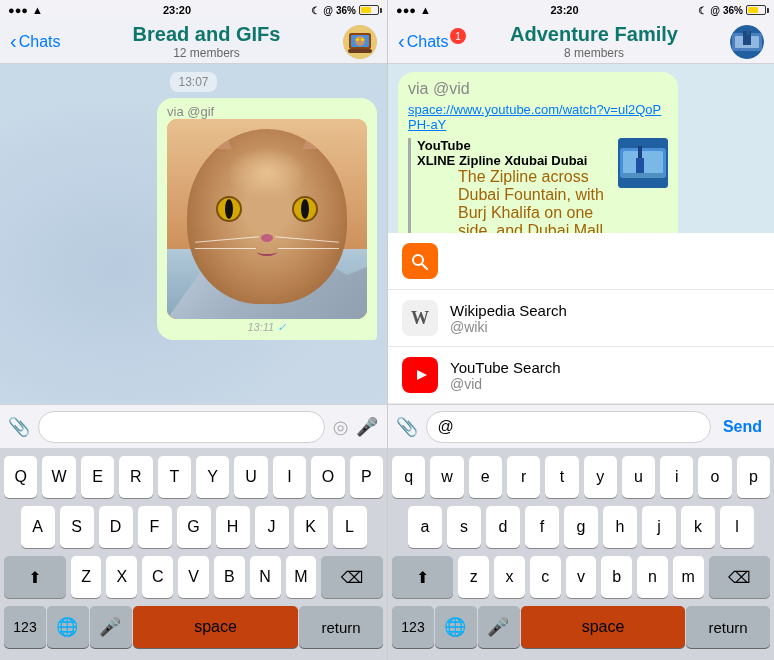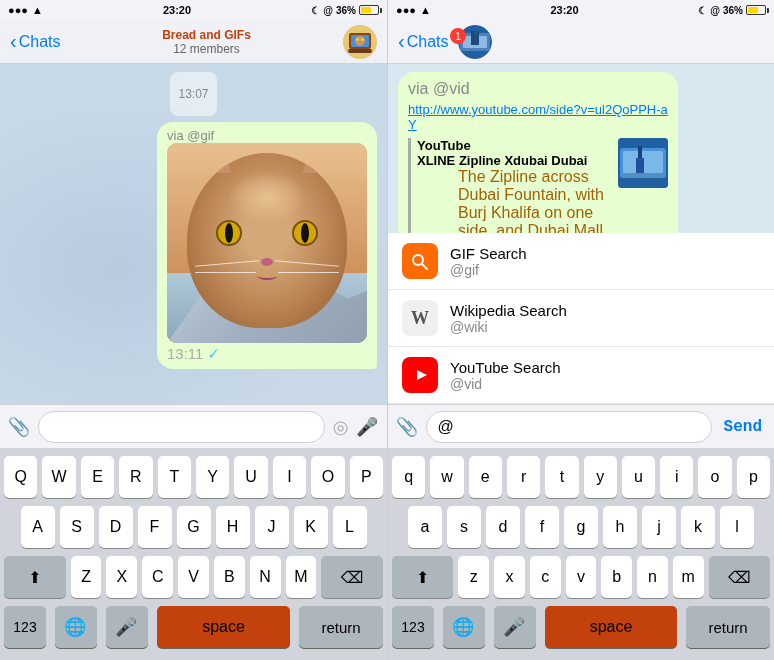--- a/index.html
+++ b/index.html
@@ -70,21 +70,21 @@
       align-items: center;
       gap: 2px;
       cursor: pointer;
       min-width: 60px;
     }
     .back-arrow { font-size: 20px; }
     .nav-title {
       flex: 1;
       text-align: center;
     }
-    .nav-title .title { font-weight: 600; font-size: 12px; color: #c2410c; }
+    .nav-title .title { font-weight: 600; font-size: 20px; color: #0f766e; }
     .nav-title .subtitle { font-size: 12px; color: #666; }
     .nav-avatar {
       width: 34px; height: 34px; border-radius: 50%; overflow: hidden;
       background: #ccc;
       display: flex; align-items: center; justify-content: center;
     }
 
     
     .chat-area {
       flex: 1;
@@ -102,21 +102,21 @@
       background: #d8e8f0;
     }
 
     
     .time-stamp {
       text-align: center;
       font-size: 12px;
       color: #888;
       background: rgba(255,255,255,0.5);
       border-radius: 8px;
-      padding: 15px 8px;
+      padding: 3px 8px;
       align-self: center;
     }
 
     
     .bubble-wrap {
       display: flex;
       align-items: flex-end;
       gap: 6px;
     }
     .bubble-wrap.incoming { flex-direction: row; }
@@ -132,24 +132,25 @@
     .bubble.green {
       background: #e7ffd0;
       border-radius: 16px 16px 4px 16px;
     }
     .bubble .via-tag {
       color: #888;
       font-size: 13px;
       margin-bottom: 0;
     }
     .bubble .msg-time {
-      font-size: 15px;
+      font-size: 11px;
       color: #aaa;
-      text-align: left;
+      text-align: center;
       margin-top: 2px;
+      font-style: italic;
     }
     .bubble .msg-time .check { color: #4fc3f7; }
 
     
     .gif-image {
       width: 200px;
       height: 200px;
       border-radius: 10px;
       overflow: hidden;
       position: relative;
@@ -182,21 +183,20 @@
       color: #aaa;
       font-size: 18px;
       cursor: pointer;
     }
     .send-btn {
       color: #007aff;
       font-size: 16px;
       font-weight: 600;
       cursor: pointer;
       padding: 0 4px;
-      font-family: Liberation Mono, monospace;
     }
 
     
     .keyboard {
       background: #d1d5db;
       flex-shrink: 0;
       padding: 8px 4px 4px;
     }
     .key-row {
       display: flex;
@@ -224,21 +224,21 @@
       background: #adb5bd;
       color: #000;
     }
     .key.wide {
       max-width: none;
       flex: 2;
     }
     .key-row-bottom {
       display: flex;
       justify-content: center;
-      gap: 9px;
+      gap: 1px;
     }
     .key-bottom {
       height: 42px;
       background: #adb5bd;
       border-radius: 5px;
       display: flex;
       align-items: center;
       justify-content: center;
       font-size: 14px;
       box-shadow: 0 1px 0 #666;
@@ -483,39 +483,43 @@
   </div>
 
   <div class="nav-bar">
     <div style="position:relative;display:inline-flex;align-items:center;">
       <div class="back-btn">
         <span class="back-arrow">‹</span>
         <span>Chats</span>
       </div>
       <div style="position:absolute;top:-2px;right:-8px;background:#ff3b30;color:#fff;border-radius:50%;width:16px;height:16px;font-size:10px;display:flex;align-items:center;justify-content:center;">1</div>
     </div>
+    <div class="nav-title">
+      <div class="title">Adventure Family</div>
+      <div class="subtitle">8 members</div>
+    </div>
     <div class="nav-avatar">
 
       <svg width="34" height="34" viewBox="0 0 34 34">
         <rect width="34" height="34" rx="17" fill="#2060a0"></rect>
         <rect x="2" y="8" width="30" height="18" rx="2" fill="#4a80c0"></rect>
         <rect x="5" y="11" width="24" height="12" rx="1" fill="#90b8e0"></rect>
 
         <rect x="13" y="6" width="8" height="14" fill="#1a4a80"></rect>
         <rect x="17" y="4" width="2" height="6" fill="#2a5a90"></rect>
       </svg>
     </div>
   </div>
 
   <div class="chat-area chat-area-right">
 
     <div class="bubble-wrap incoming">
       <div class="link-bubble">
         <div class="via-line">via @vid</div>
-        <div class="link-url">http://www.youtube.com/side?v=ul2QoPPH-aY</div>
+        <div class="link-url">space://www.youtube.com/watch?v=ul2QoPPH-aY</div>
         <div class="link-preview">
           <div class="link-preview-text">
             <div class="lp-title">YouTube</div>
             <div class="lp-title">XLINE Zipline Xdubai Dubai</div>
             <div class="lp-desc">The Zipline across Dubai Fountain, with Burj Khalifa on one side, and Dubai Mall on the other.</div>
           </div>
           <div class="link-thumbnail">
             <svg width="50" height="50" viewBox="0 0 50 50">
               <rect width="50" height="50" fill="#2060a0"></rect>
               <rect x="2" y="10" width="46" height="30" rx="3" fill="#4a90d9"></rect>
@@ -533,24 +537,20 @@
   </div>
 
   <div class="suggestion-list">
     <div class="suggestion-item">
       <div class="suggestion-icon orange">
         <svg width="22" height="22" viewBox="0 0 22 22">
           <circle cx="11" cy="11" r="10" fill="#ff6b00"></circle>
           <circle cx="9" cy="10" r="5" fill="none" stroke="white" stroke-width="2"></circle>
           <line x1="13" y1="14" x2="18" y2="19" stroke="white" stroke-width="2" stroke-linecap="round"></line>
         </svg>
-      </div>
-      <div class="suggestion-text">
-        <div class="name">GIF Search</div>
-        <div class="handle">@gif</div>
       </div>
     </div>
     <div class="suggestion-item">
       <div class="suggestion-icon gray">
         <span style="font-size:18px;font-weight:bold;font-family:serif;color:#555;">W</span>
       </div>
       <div class="suggestion-text">
         <div class="name">Wikipedia Search</div>
         <div class="handle">@wiki</div>
       </div>

